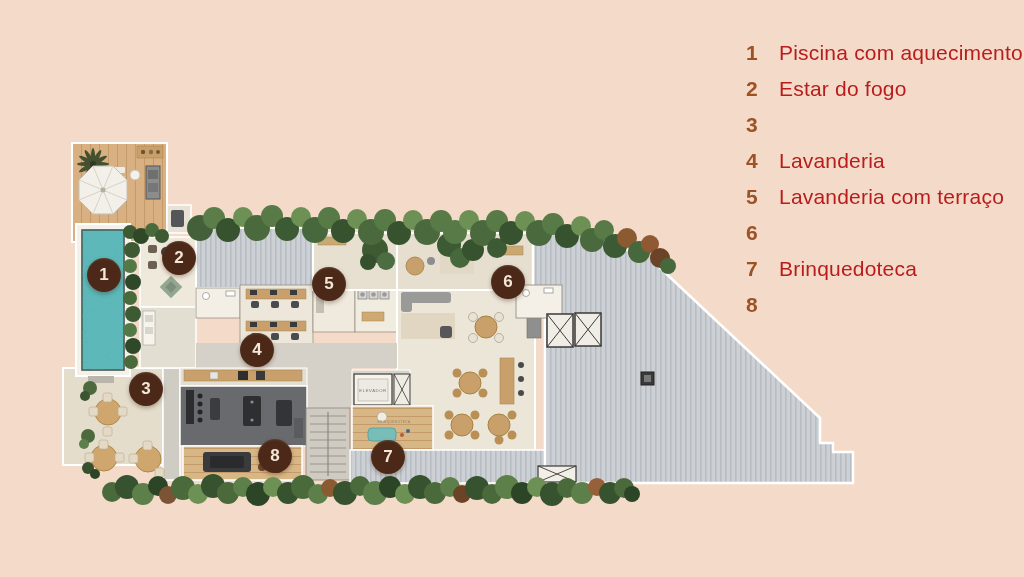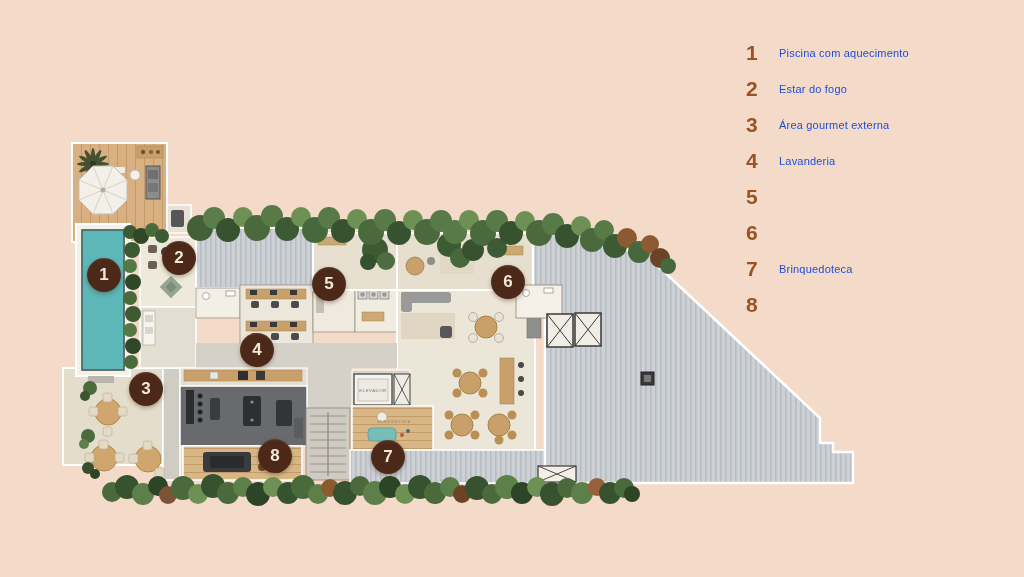--- a/index.html
+++ b/index.html
@@ -17,21 +17,21 @@
     font-size:17px;font-weight:bold;
     box-shadow:0 2px 4px rgba(60,30,10,.35), inset 0 1px 2px rgba(255,255,255,.12);
   }
   
   .legend{position:absolute;left:746px;top:42px;}
   .legend-row{display:flex;align-items:center;margin-bottom:14px;height:22px;}
   .legend-num{
     width:24px;text-align:left;color:#9d5226;font-size:21px;font-weight:bold;
     flex:0 0 24px;
   }
-  .legend-label{color:#1d4ed8;font-size:11px;letter-spacing:.2px;padding-left:9px;white-space:nowrap;}
+  .legend-label{color:#b91c1c;font-size:21px;letter-spacing:.2px;padding-left:9px;white-space:nowrap;}
 </style>
 </head>
 <body>
 
 <svg class="plan-svg" viewBox="0 0 1024 577" aria-hidden="true">
   <defs>
     <pattern id="corr" width="5" height="8" patternUnits="userSpaceOnUse">
       <rect width="5" height="8" fill="#cdd1d5"></rect>
       <rect width="1.6" height="8" fill="#b8bdc3"></rect>
     </pattern>
@@ -488,28 +488,28 @@
   <div class="legend-row">
     <span class="legend-num">1</span>
     <span class="legend-label">Piscina com aquecimento</span>
   </div>
   <div class="legend-row">
     <span class="legend-num">2</span>
     <span class="legend-label">Estar do fogo</span>
   </div>
   <div class="legend-row">
     <span class="legend-num">3</span>
-    <span class="legend-label">Área gourmet externa</span>
   </div>
   <div class="legend-row">
     <span class="legend-num">4</span>
     <span class="legend-label">Lavanderia</span>
   </div>
   <div class="legend-row">
     <span class="legend-num">5</span>
+    <span class="legend-label">Lavanderia com terraço</span>
   </div>
   <div class="legend-row">
     <span class="legend-num">6</span>
   </div>
   <div class="legend-row">
     <span class="legend-num">7</span>
     <span class="legend-label">Brinquedoteca</span>
   </div>
   <div class="legend-row">
     <span class="legend-num">8</span>

